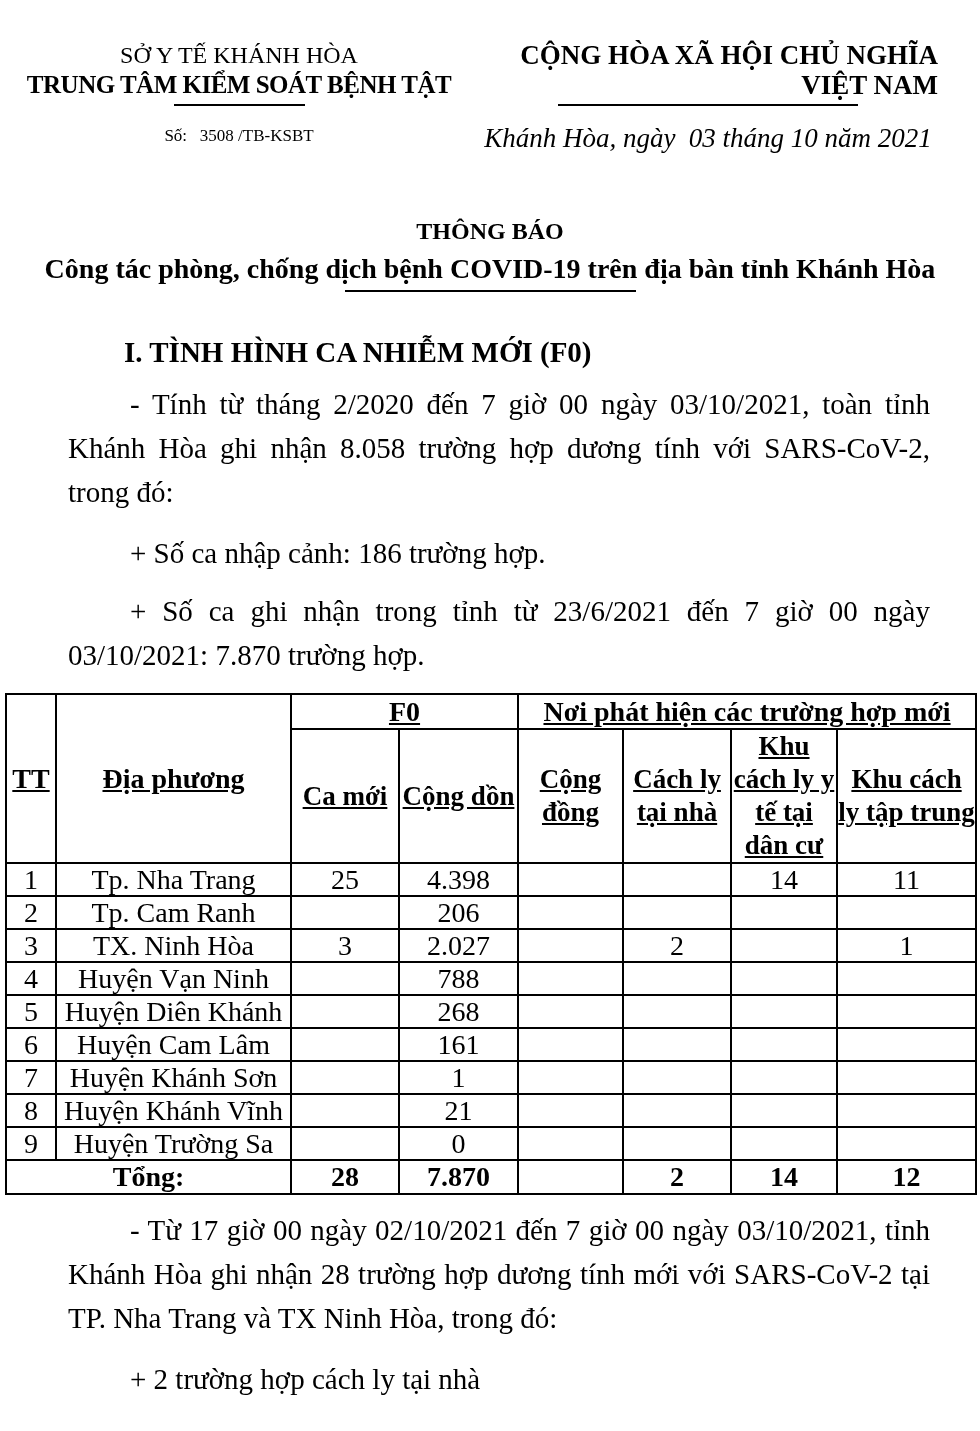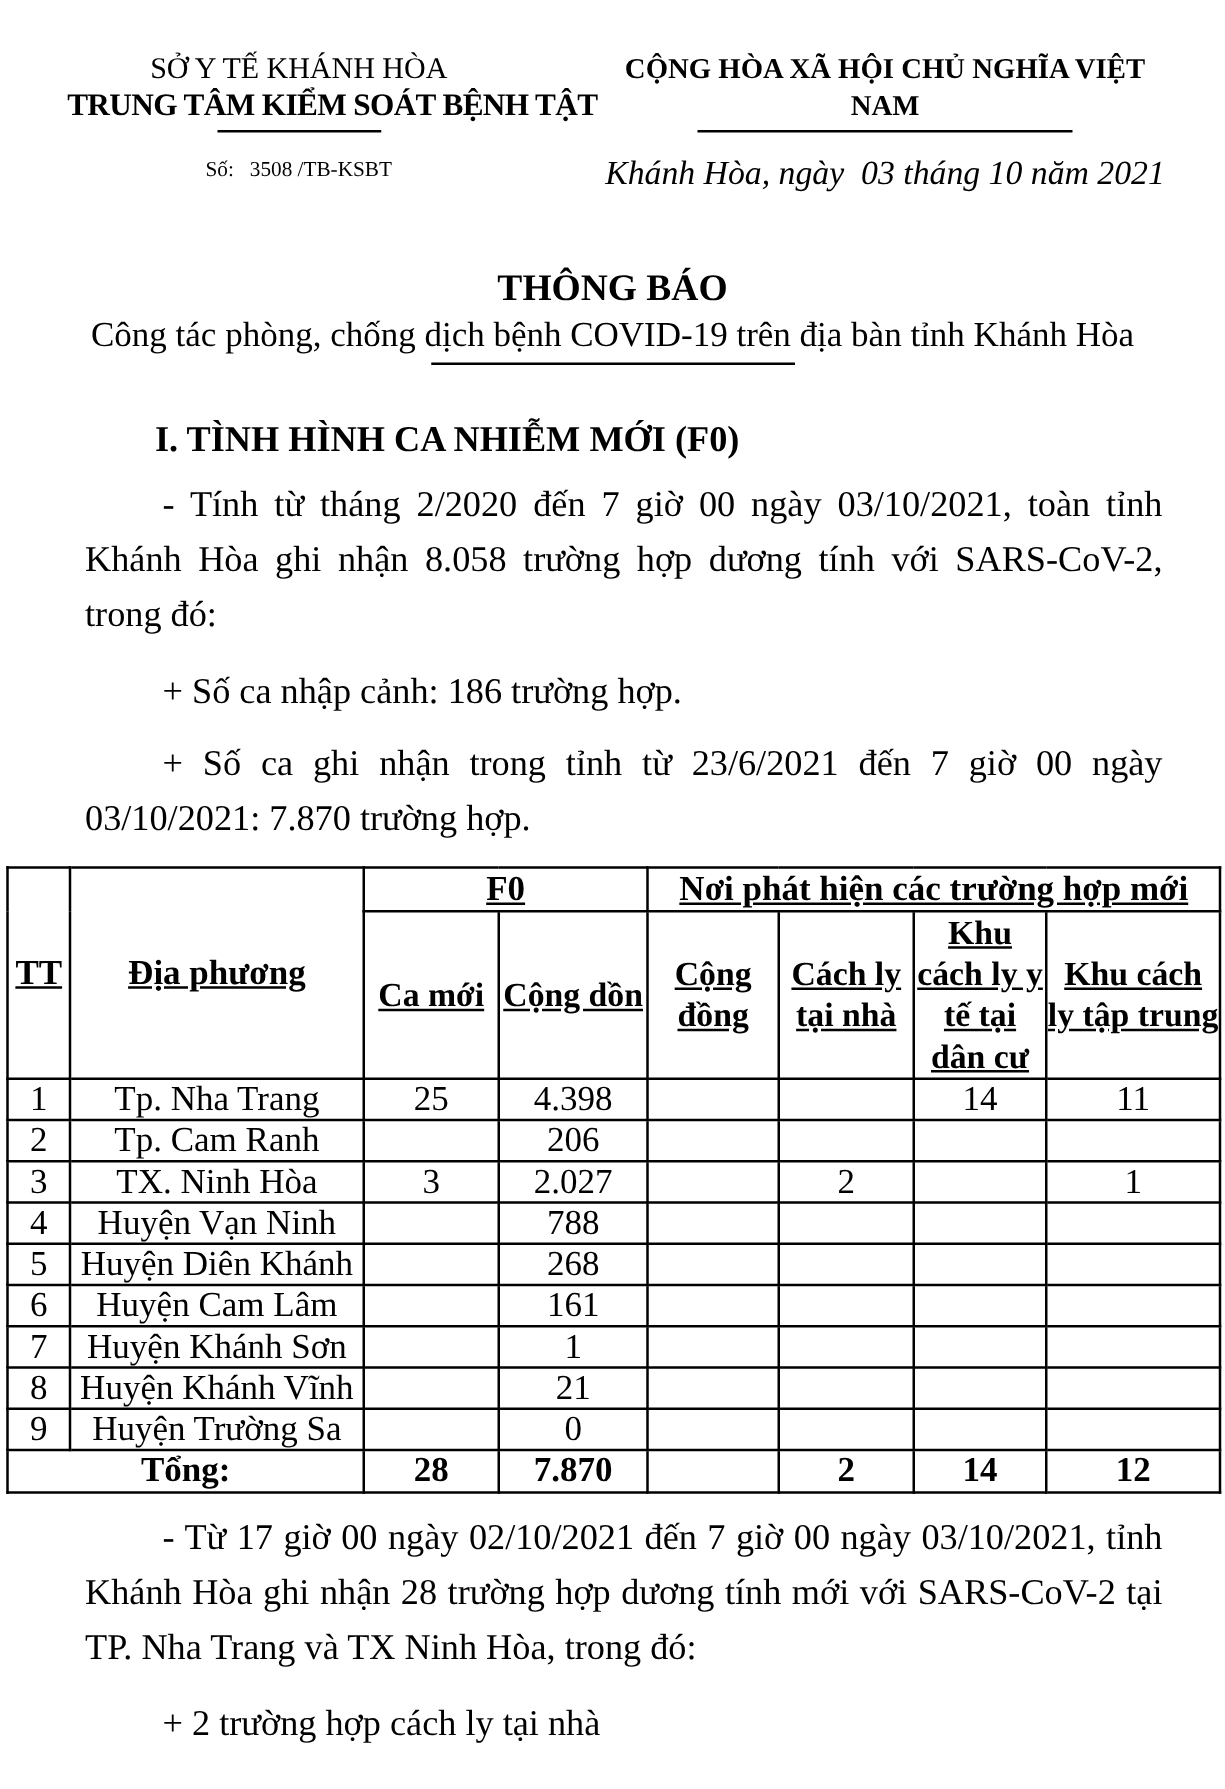--- a/index.html
+++ b/index.html
@@ -8,33 +8,33 @@
     font-family:"Liberation Serif", serif;
     overflow:hidden;
   }
   .page{position:relative;width:980px;height:1242px;}
 
   
   .header{display:flex;padding-top:40px;}
   .header-col-left{width:478px;text-align:center;}
   .header-col-right{width:460px;text-align:center;}
   .org-sup{font-size:24px;line-height:30px;}
-  .org-name{font-size:25px;font-weight:bold;line-height:30px;letter-spacing:-0.5px;text-align:right;}
-  .national-line{font-size:23px;font-weight:bold;line-height:30px;}
+  .org-name{font-size:25px;font-weight:bold;line-height:30px;letter-spacing:-0.5px;}
+  .national-line{font-size:27px;font-weight:bold;line-height:30px;text-align:right;}
   .motto-line{font-size:27px;font-weight:bold;line-height:33px;}
   .rule{height:0;border-bottom:2px solid #000;margin:4px auto 0;}
   .rule-left{width:131px;}
   .rule-right{width:300px;}
   .doc-number{font-size:17px;margin-top:20px;white-space:pre;}
   .date-line{font-size:27px;font-style:italic;margin-top:17px;white-space:pre;text-align:center;}
 
   
   .title-block{text-align:center;margin-top:58px;}
-  .title-main{font-size:30px;font-weight:bold;line-height:38px;}
-  .title-sub{font-size:28px;font-weight:normal;line-height:38px;text-align:center;}
+  .title-main{font-size:24px;font-weight:bold;line-height:38px;}
+  .title-sub{font-size:28px;font-weight:bold;line-height:38px;text-align:center;}
   .rule-title{width:291px;margin-top:2px;}
 
   
   .content{padding-left:68px;padding-right:50px;}
   .sec-heading{font-size:29px;font-weight:bold;margin:44px 0 0;text-indent:56px;}
   .para{font-size:29px;line-height:44px;text-align:justify;text-indent:62px;margin:13px 0 0;}
   .para-item{font-size:29px;line-height:44px;text-indent:62px;margin:17px 0 14px;}
 
   
   table.covid{border-collapse:collapse;width:970px;margin:16px 0 0 5px;table-layout:fixed;}

